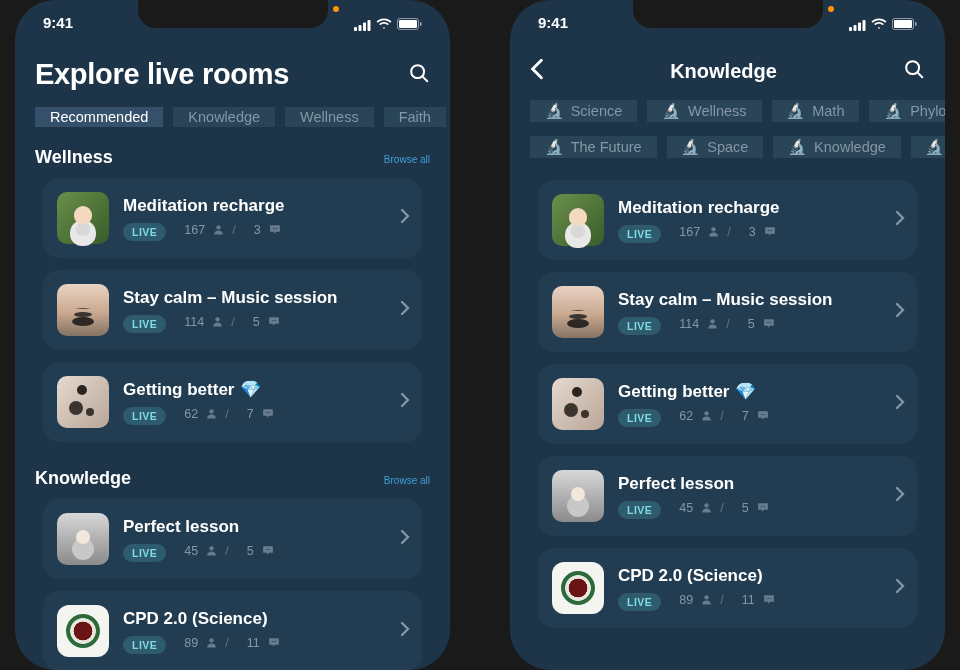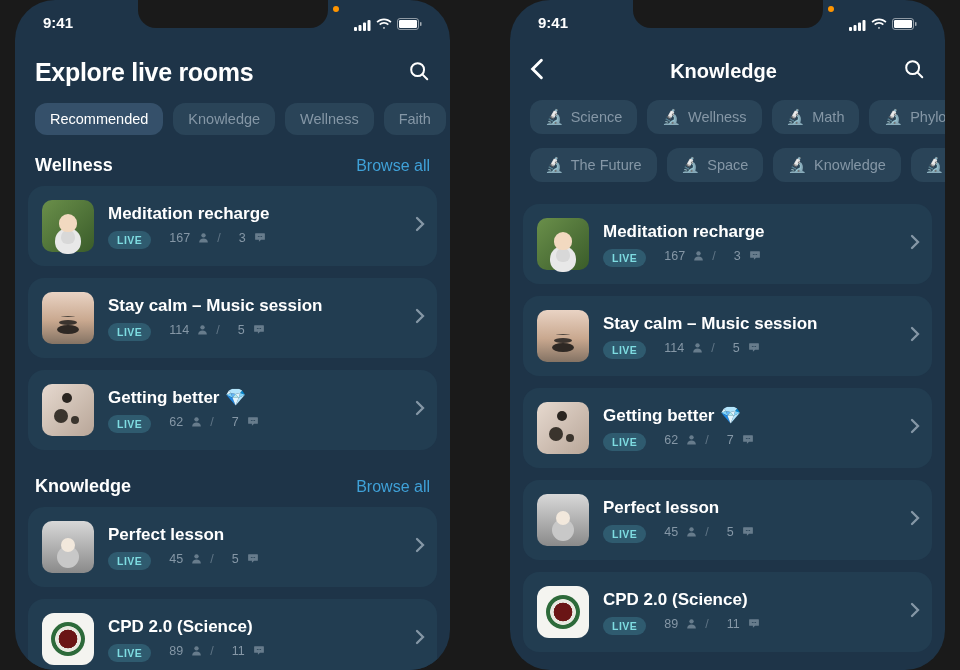--- a/index.html
+++ b/index.html
@@ -22,35 +22,35 @@
   .notch-dot{position:absolute;top:6px;left:calc(50% + 100px);width:6px;height:6px;border-radius:50%;background:var(--notch-dot);z-index:4;}
   .status-bar{height:44px;display:flex;justify-content:space-between;align-items:center;padding:0 28px;color:var(--text);font-size:15px;font-weight:600;position:relative;z-index:2;}
   .status-right{display:flex;align-items:center;gap:5px;}
   .signal-icon,.wifi-icon,.battery-icon{display:inline-block;}
   .signal-icon{width:17px;height:11px;}
   .wifi-icon{width:16px;height:12px;}
   .battery-icon{width:25px;height:12px;}
 
   .app-header{display:flex;align-items:center;justify-content:space-between;padding:14px 20px 16px;color:var(--text);}
   .back-btn{color:var(--text);cursor:pointer;}
-  .page-title-lg{font-size:25px;font-weight:700;letter-spacing:-0.3px;}
+  .page-title-lg{font-size:29px;font-weight:700;letter-spacing:-0.3px;}
   .page-title-sm{font-size:20px;font-weight:700;flex:1;text-align:center;}
   .search-btn{cursor:pointer;color:var(--text);}
 
   .chip-row{display:flex;gap:10px;padding:0 20px 14px;overflow:hidden;}
-  .chip{white-space:nowrap;background:var(--chip-bg);color:var(--text-dim);font-size:14.5px;font-weight:500;padding:8px 15px;border-radius:12px;cursor:pointer;display:flex;align-items:center;gap:7px;}
+  .chip{white-space:nowrap;background:var(--chip-bg);color:var(--text-dim);font-size:14.5px;font-weight:500;padding:2px 15px;border-radius:0;cursor:pointer;display:flex;align-items:center;gap:7px;}
   .chip.active{color:var(--text);background:var(--chip-active-bg);}
   .chip-emoji{font-size:15px;filter:grayscale(0.2);}
 
   .scroll-area{flex:1;overflow-y:hidden;}
   .section-hd{display:flex;justify-content:space-between;align-items:baseline;padding:6px 20px 10px;color:var(--text);}
   .section-title{font-size:18px;font-weight:600;}
-  .browse-link{font-size:16px;color:var(--accent);cursor:pointer;}
-
-  .room-list{display:flex;flex-direction:column;gap:12px;padding:0 13px 20px;}
+  .browse-link{font-size:10px;color:var(--accent);cursor:pointer;}
+
+  .room-list{display:flex;flex-direction:column;gap:12px;padding:0 28px 20px;}
   .room-card{background:var(--card-bg);border-radius:16px;display:flex;align-items:center;gap:14px;padding:14px 12px 14px 14px;cursor:pointer;}
   .thumb{width:52px;height:52px;border-radius:10px;flex-shrink:0;}
   .thumb-meditate{background:linear-gradient(135deg,#6a8f4a 0%,#3a5c2a 100%);position:relative;}
   .thumb-meditate::after{content:"";position:absolute;left:50%;top:44%;transform:translate(-50%,-50%);width:18px;height:18px;border-radius:50% 50% 45% 45%;background:#f2d9c0;box-shadow:0 14px 0 -2px #d8d8d8,0 18px 0 4px #e8e8e8;}
   .thumb-stones{background:linear-gradient(180deg,#e9d3c4 0%,#c9a88f 55%,#847364 100%);position:relative;}
   .thumb-stones::after{content:"";position:absolute;left:50%;bottom:10px;transform:translateX(-50%);width:22px;height:9px;border-radius:50%;background:#2e2824;box-shadow:0 -7px 0 -2px #3b342f,0 -13px 0 -4px #4a423b,0 -18px 0 -6px #5a5149;}
   .thumb-yoga{background:linear-gradient(135deg,#e6d9cf 0%,#b8a698 100%);position:relative;overflow:hidden;}
   .thumb-yoga::after{content:"";position:absolute;left:38%;top:18%;width:10px;height:10px;border-radius:50%;background:#2a2520;box-shadow:-6px 18px 0 2px #3a342d, 8px 22px 0 -1px #3a342d;}
   .thumb-lesson{background:linear-gradient(180deg,#d8d8d8 0%,#8a8a8a 100%);position:relative;}
   .thumb-lesson::after{content:"";position:absolute;left:50%;top:46%;transform:translate(-50%,-50%);width:14px;height:14px;border-radius:50%;background:#f2e8dc;box-shadow:0 12px 0 4px #c8c8c8;}

